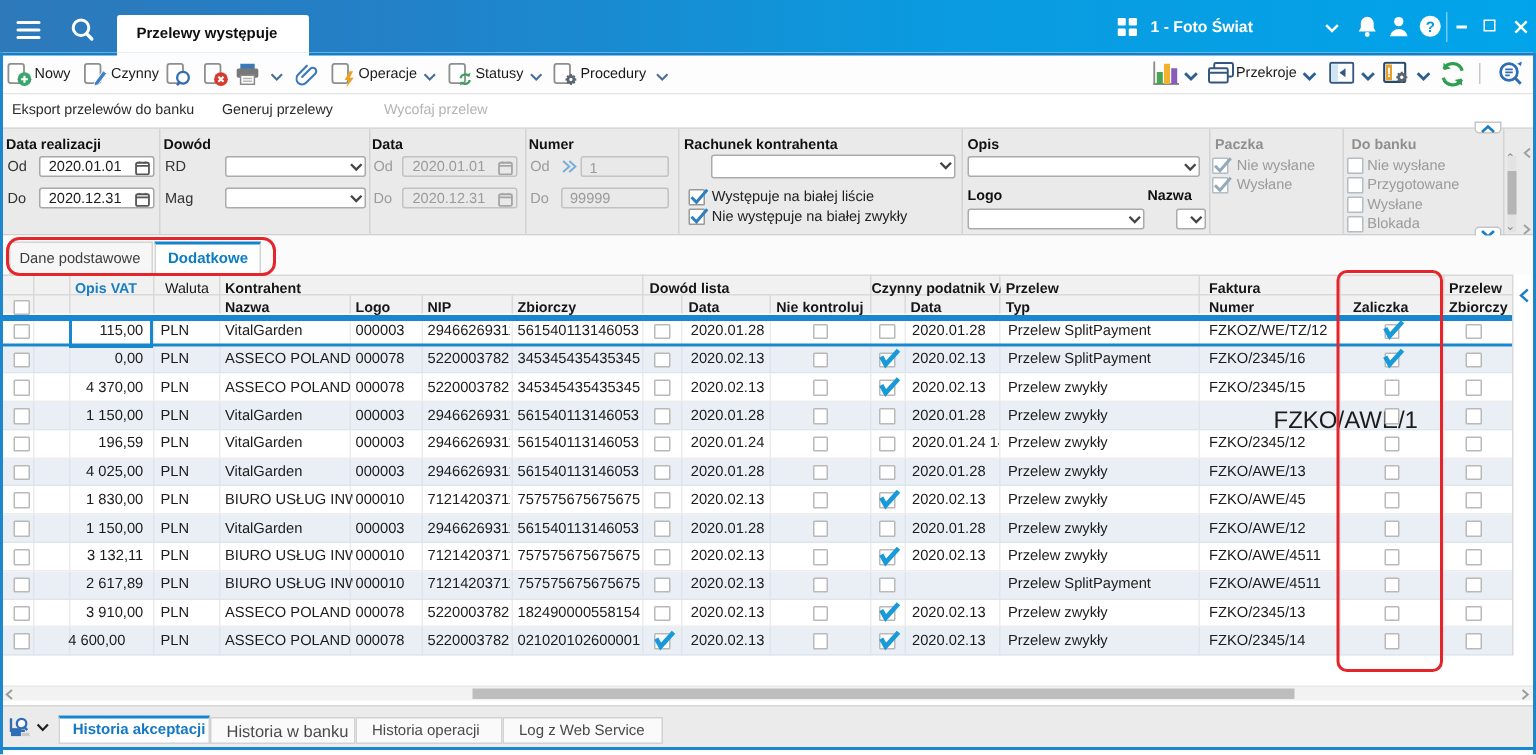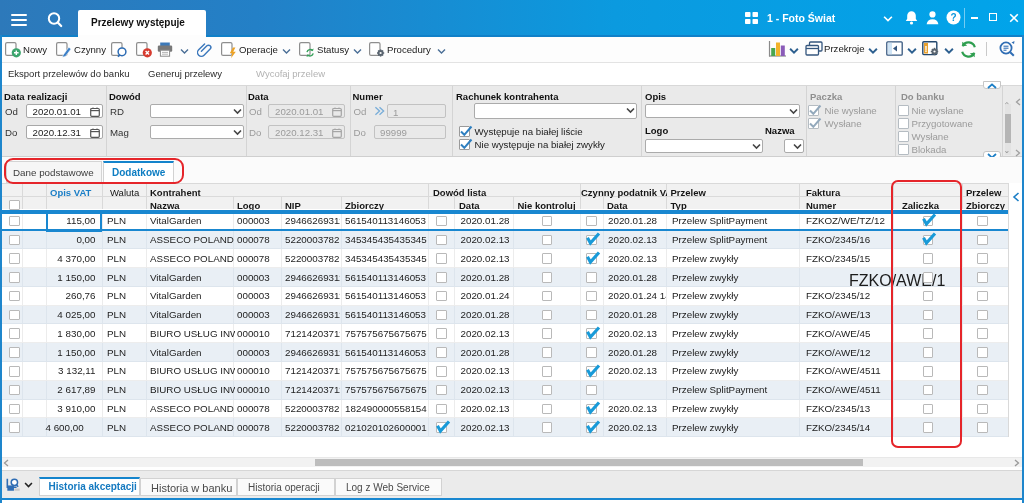--- a/index.html
+++ b/index.html
@@ -536,21 +536,21 @@
 <div style="position:absolute;left:428px;top:286.92px;width:1px;height:18.78px;background:#ececec;"></div>
 <div style="position:absolute;left:454px;top:286.92px;width:1px;height:18.78px;background:#ececec;"></div>
 <div style="position:absolute;left:513px;top:286.92px;width:1px;height:18.78px;background:#ececec;"></div>
 <div style="position:absolute;left:580px;top:286.92px;width:1px;height:18.78px;background:#ececec;"></div>
 <div style="position:absolute;left:602.5px;top:286.92px;width:1px;height:18.78px;background:#ececec;"></div>
 <div style="position:absolute;left:666px;top:286.92px;width:1px;height:18.78px;background:#ececec;"></div>
 <div style="position:absolute;left:799px;top:286.92px;width:1px;height:18.78px;background:#ececec;"></div>
 <div style="position:absolute;left:893px;top:286.92px;width:1px;height:18.78px;background:#ececec;"></div>
 <div style="position:absolute;left:962px;top:286.92px;width:1px;height:18.78px;background:#ececec;"></div>
 <div style="position:absolute;left:9px;top:290.92px;width:10.5px;height:10.5px;background:#fff;border:1px solid #b9b9b9;border-radius:1px;"></div>
-<div style="position:absolute;left:45.5px;top:290.31px;width:50.0px;text-align:right;font-size:9.8px;color:#1c1c1c;white-space:nowrap;">260,76</div>
+<div style="position:absolute;left:45.5px;top:290.31px;width:50.0px;text-align:right;font-size:9.8px;color:#1c1c1c;white-space:nowrap;">196,59</div>
 <div style="position:absolute;left:107.0px;top:290.31px;font-size:9.8px;color:#1c1c1c;white-space:nowrap;">PLN</div>
 <div style="position:absolute;left:150px;top:290.31px;width:85px;overflow:hidden;font-size:9.8px;color:#1c1c1c;white-space:nowrap;">VitalGarden</div>
 <div style="position:absolute;left:237px;top:290.31px;font-size:9.8px;color:#1c1c1c;white-space:nowrap;">000003</div>
 <div style="position:absolute;left:285px;top:290.31px;width:55px;overflow:hidden;font-size:9.8px;color:#1c1c1c;white-space:nowrap;">29466269311</div>
 <div style="position:absolute;left:345px;top:290.31px;width:82px;overflow:hidden;font-size:9.8px;color:#1c1c1c;white-space:nowrap;">561540113146053</div>
 <div style="position:absolute;left:436px;top:290.92px;width:10.5px;height:10.5px;background:#fff;border:1px solid #b9b9b9;border-radius:1px;"></div>
 <div style="position:absolute;left:460.5px;top:290.31px;font-size:9.8px;color:#1c1c1c;white-space:nowrap;">2020.01.24</div>
 <div style="position:absolute;left:541.5px;top:290.92px;width:10.5px;height:10.5px;background:#fff;border:1px solid #b9b9b9;border-radius:1px;"></div>
 <div style="position:absolute;left:586px;top:290.92px;width:10.5px;height:10.5px;background:#fff;border:1px solid #b9b9b9;border-radius:1px;"></div>
 <div style="position:absolute;left:608.0px;top:290.31px;width:57.5px;overflow:hidden;font-size:9.8px;color:#1c1c1c;white-space:nowrap;">2020.01.24 14</div>

